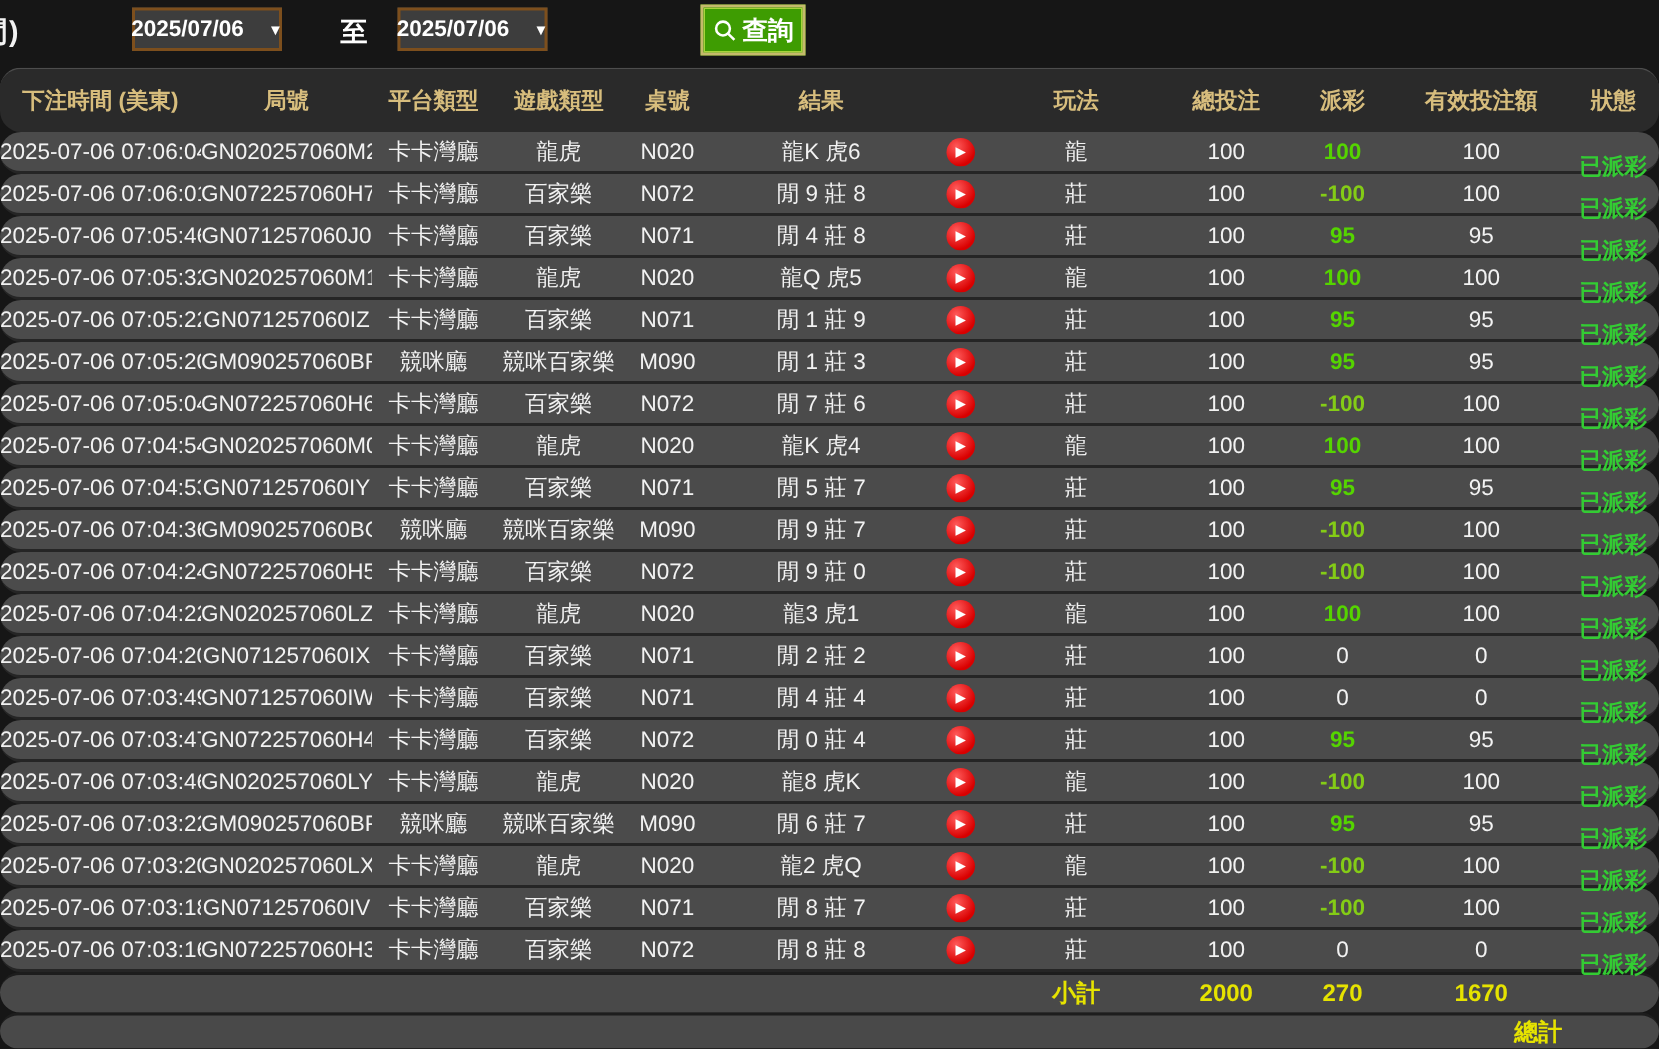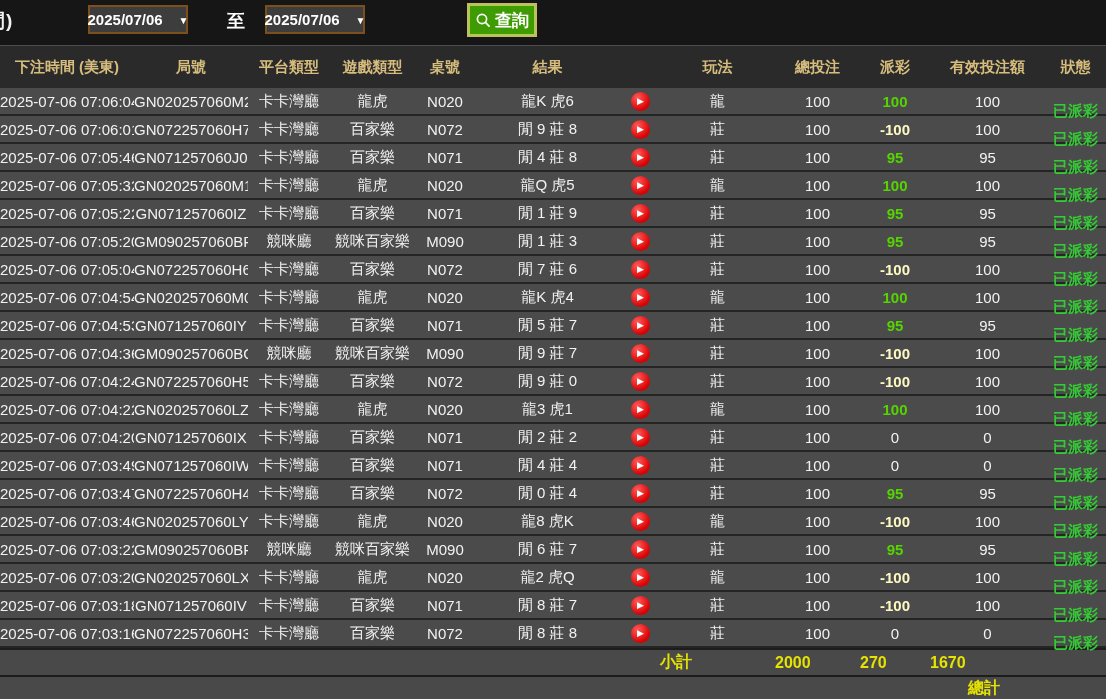--- a/index.html
+++ b/index.html
@@ -22,42 +22,42 @@
   .query-btn { position:absolute; left:467px; top:3px; width:70px; height:34px;
                background:#3e9c02; border:2px solid #c5ba6b;
                box-shadow: inset 0 0 0 1px #a6d53a;
                display:flex; align-items:center; justify-content:center; gap:3px;
                color:#ffffff; font-size:17px; font-weight:bold; cursor:pointer; }
   .query-btn svg { display:block; }
 
   
   .grid { display:grid;
           grid-template-columns:134px 114px 82px 85px 60px 145px 40px 115px 85px 70px 115px 61px;
-          align-items:center; }
+          align-items:center;border-radius:14px; }
   .thead { width:1106px; height:43px; background:#2a2a2a;
            border-top:1px solid #4d4d4d; color:#d7bd7d; font-weight:bold; font-size:15px; }
   .thead > div { text-align:center; }
   .trow { width:1106px; height:28px; background:#4b4b4b;
           border-bottom:2px solid #252525; color:#f2f2f2; font-size:15px; }
   .trow > div { text-align:center; white-space:nowrap; overflow:hidden; }
   .cell-time { font-size:15px; }
   .pos  { color:#55d400; font-weight:bold; }
-  .neg  { color:#fef9c3; font-weight:bold; }
+  .neg  { color:#84cc16; font-weight:bold; }
   .zero { color:#f2f2f2; }
   .status { color:#33cc33; font-weight:bold;margin-top:20px; }
   .play-wrap { display:flex; align-items:center; justify-content:center; }
   .play-btn { width:19px; height:19px; border-radius:50%;
               background:radial-gradient(circle at 35% 30%, #ff5a5a, #d90000 70%);
               display:flex; align-items:center; justify-content:center; cursor:pointer; }
   .play-btn span { color:#ffffff; font-size:9px; line-height:1; margin-left:1px; }
 
   
   .frow { width:1106px; background:#494949; border-top:2px solid #1d1d1d;
           color:#e6e300; font-weight:bold; font-size:16px; }
-  .frow > div { }
+  .frow > div { text-align:center; }
   #subtotal-row { height:27px; }
   #grandtotal-row { height:24px;gap:44px; }
 </style>
 </head>
 <body>
 
 <div class="topbar">
   <span class="clipped-label">間)</span>
 
   <div class="date-select" id="date-from">

